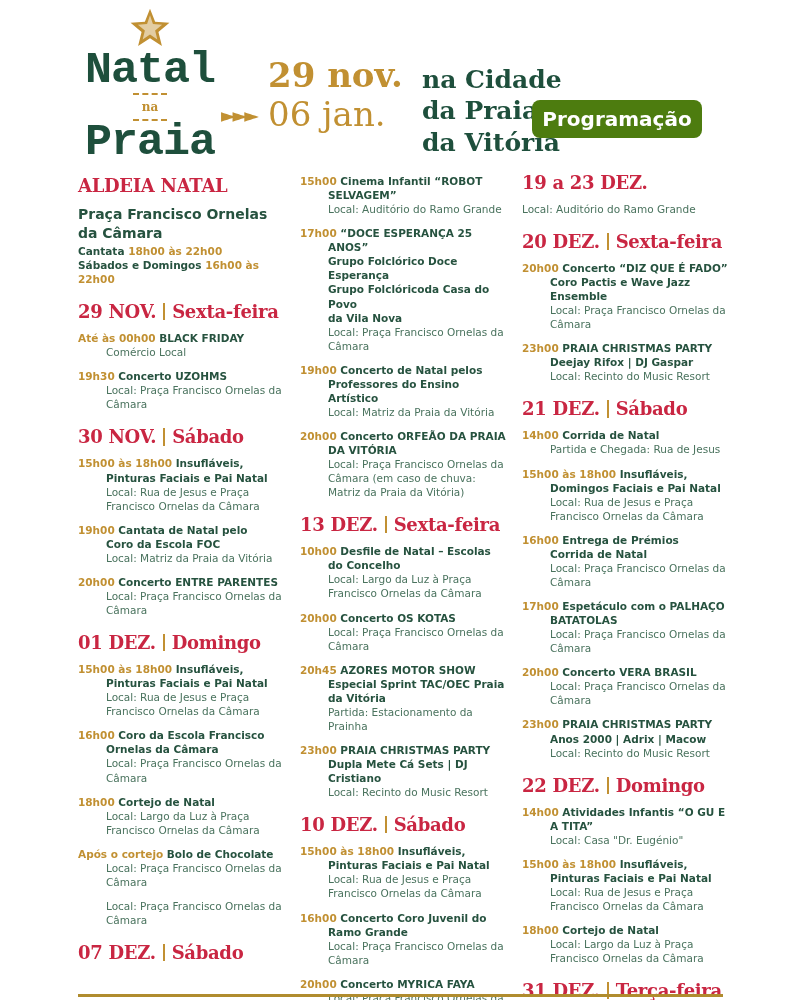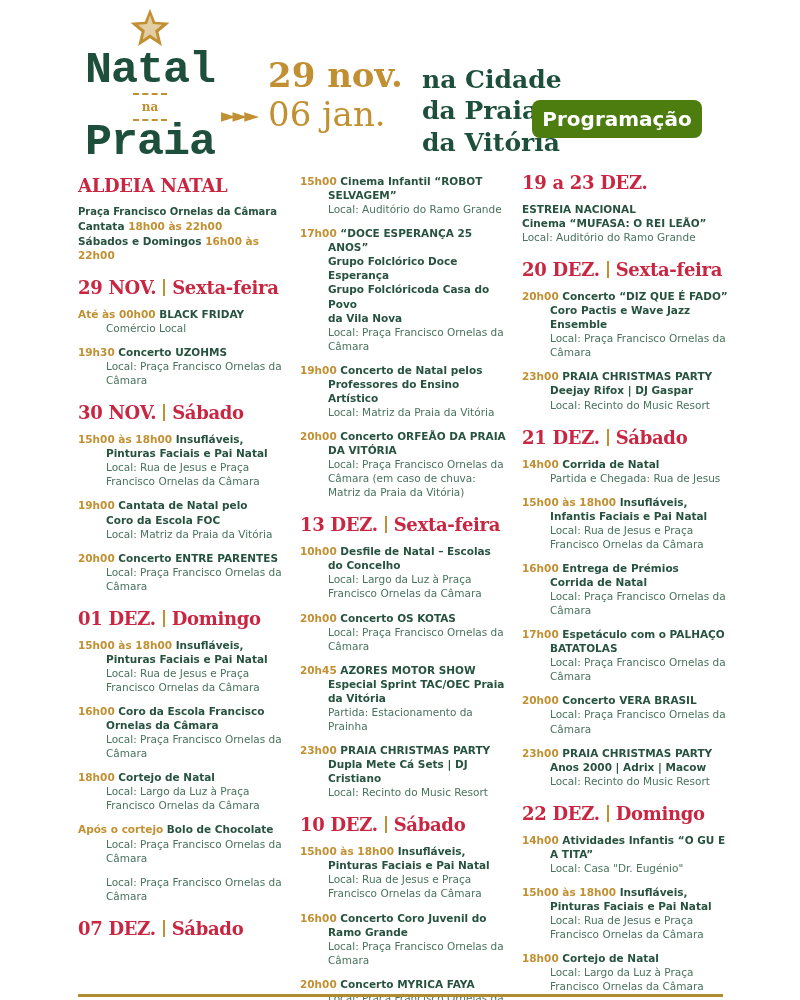--- a/index.html
+++ b/index.html
@@ -29,21 +29,21 @@
     font-weight:bold;font-size:20px;display:flex;align-items:center;justify-content:center;cursor:pointer;}
   
   .columns{display:flex;gap:16px;padding-left:78px;margin-top:8px;}
   .col{width:206px;flex:0 0 206px;}
   .col > :first-child{margin-top:14px;}
   .section-heading,
   .date-heading{font-family:"DejaVu Serif",serif;font-weight:bold;color:#c92642;
     font-size:18px;line-height:1.05;margin:17px 0 9px;letter-spacing:-0.3px;white-space:nowrap;}
   .dh-pipe{display:inline-block;width:2px;height:0.95em;background:#c19032;margin:0 7px;vertical-align:-2px;}
   .intro{margin-bottom:2px;}
-  .intro-venue{color:#26523f;font-weight:bold;font-size:10px;line-height:1.35;margin-bottom:1px;}
+  .intro-venue{color:#26523f;font-weight:bold;font-size:14px;line-height:1.35;margin-bottom:1px;}
   .intro-sched{font-size:10.5px;line-height:1.35;font-weight:bold;}
   .sched-label{color:#26523f;}
   .sched-time{color:#c19032;}
   .event{margin:0 0 10px;padding-left:28px;font-size:10.5px;line-height:1.34;}
   .event.flush{padding-left:0;}
   .firstline{text-indent:-28px;}
   .event.flush .firstline{text-indent:0;}
   .ev-time{color:#c19032;font-weight:bold;}
   .ev-title{color:#26523f;font-weight:bold;white-space:pre-line;}
   .ev-loc{color:#4a735e;white-space:pre-line;}
@@ -183,43 +183,41 @@
         <div class="ev-loc">Local: Praça Francisco Ornelas da Câmara</div>
       </div>
       <div class="event">
         <div class="firstline"><span class="ev-time">20h00 </span><span class="ev-title">Concerto MYRICA FAYA</span></div>
         <div class="ev-loc">Local: Praça Francisco Ornelas da Câmara</div>
       </div>
     </div>
   <div class="col">
       <h2 class="date-heading"><span class="dh-date">19 a 23 DEZ.</span></h2>
       <div class="event flush">
-        <div class="firstline"><span class="ev-title">ESTREIA NACIONAL
-Cinema “MUFASA: O REI LEÃO”</span></div>
         <div class="ev-loc">Local: Auditório do Ramo Grande</div>
       </div>
       <h2 class="date-heading"><span class="dh-date">20 DEZ.</span><span class="dh-pipe"></span><span class="dh-day">Sexta-feira</span></h2>
       <div class="event">
         <div class="firstline"><span class="ev-time">20h00 </span><span class="ev-title">Concerto “DIZ QUE É FADO”
 Coro Pactis e Wave Jazz Ensemble</span></div>
         <div class="ev-loc">Local: Praça Francisco Ornelas da Câmara</div>
       </div>
       <div class="event">
         <div class="firstline"><span class="ev-time">23h00 </span><span class="ev-title">PRAIA CHRISTMAS PARTY
 Deejay Rifox | DJ Gaspar</span></div>
         <div class="ev-loc">Local: Recinto do Music Resort</div>
       </div>
       <h2 class="date-heading"><span class="dh-date">21 DEZ.</span><span class="dh-pipe"></span><span class="dh-day">Sábado</span></h2>
       <div class="event">
         <div class="firstline"><span class="ev-time">14h00 </span><span class="ev-title">Corrida de Natal</span></div>
         <div class="ev-loc">Partida e Chegada: Rua de Jesus</div>
       </div>
       <div class="event">
         <div class="firstline"><span class="ev-time">15h00 às 18h00 </span><span class="ev-title">Insufláveis,
-Infantis Faciais e Pai Natal</span></div>
+Domingos Faciais e Pai Natal</span></div>
         <div class="ev-loc">Local: Rua de Jesus e Praça Francisco Ornelas da Câmara</div>
       </div>
       <div class="event">
         <div class="firstline"><span class="ev-time">16h00 </span><span class="ev-title">Entrega de Prémios
 Corrida de Natal</span></div>
         <div class="ev-loc">Local: Praça Francisco Ornelas da Câmara</div>
       </div>
       <div class="event">
         <div class="firstline"><span class="ev-time">17h00 </span><span class="ev-title">Espetáculo com o PALHAÇO BATATOLAS</span></div>
         <div class="ev-loc">Local: Praça Francisco Ornelas da Câmara</div>

